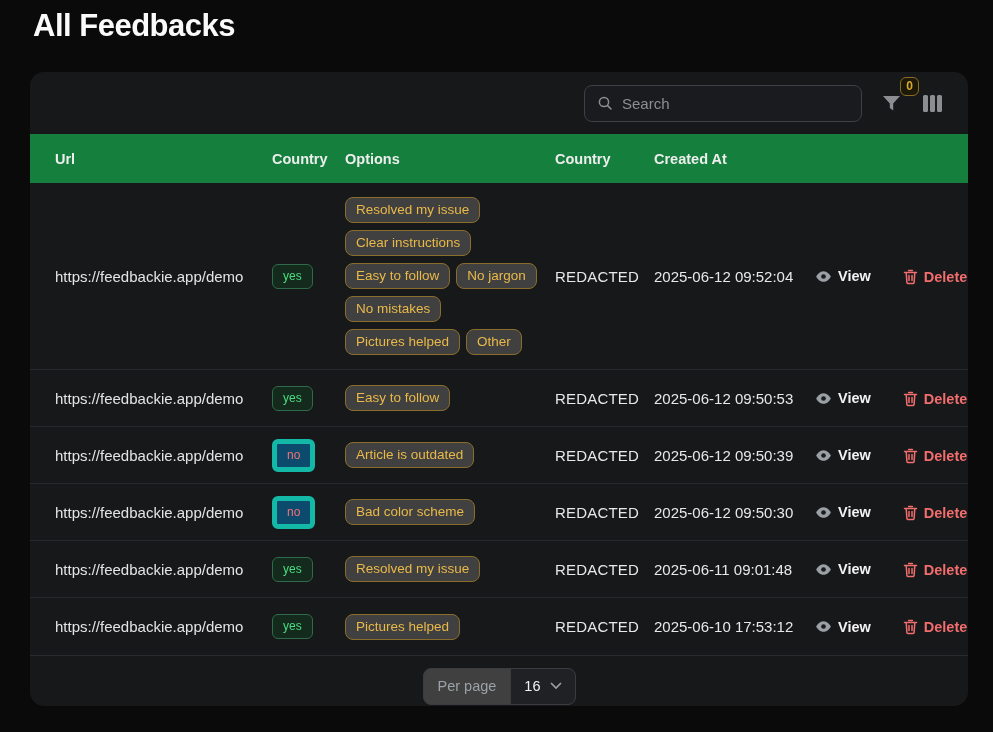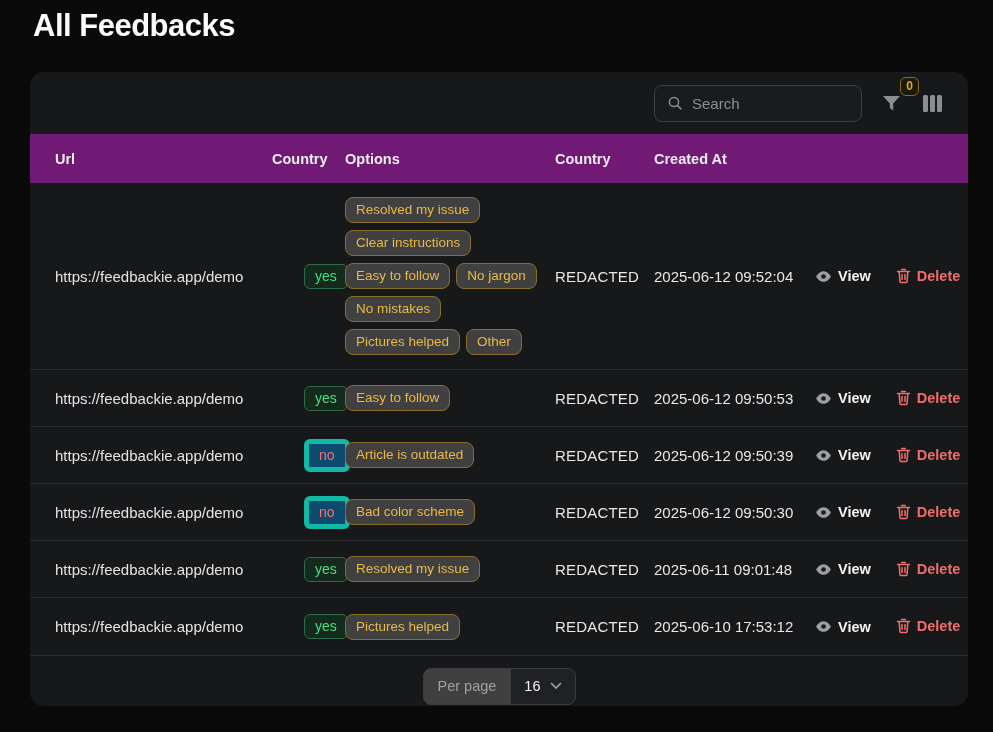--- a/index.html
+++ b/index.html
@@ -32,21 +32,21 @@
     flex: 0 0 62px;
     display: flex;
     align-items: center;
     justify-content: flex-end;
     padding: 0 24px;
     gap: 17px;
   }
   .search-box {
     display: flex;
     align-items: center;
-    width: 208px;
+    width: 278px;
     height: 37px;
     border: 1px solid #3e4043;
     border-radius: 8px;
     background: #1a1b1e;
     padding: 0 12px;
     gap: 9px;
   }
   .search-box input {
     background: transparent;
     border: none;
@@ -87,21 +87,21 @@
   .cols-icon i {
     display: block;
     width: 5px;
     height: 17px;
     border-radius: 1.5px;
     background: #8a8d92;
   }
   
   .thead {
     flex: 0 0 49px;
-    background: #701a75;
+    background: #15803d;
     display: grid;
     grid-template-columns: 217px 73px 210px 99px 161px 1fr;
     align-items: center;
     padding: 0 24px 0 25px;
     font-size: 14.5px;
     font-weight: 700;
     color: #ededed;
   }
   .tbody { flex: 1 1 auto; }
   .tr {
@@ -113,23 +113,22 @@
     border-bottom: 1px solid #27282b;
   }
   .tbody .tr:last-child { border-bottom: none; }
   .td { font-size: 15px; color: #e8e8e8; }
   .td-url { color: #e4e4e4; }
   .td-country { font-weight: 500; letter-spacing: 0.2px; }
   .badge {
     display: inline-block;
     padding: 2px 10px 3px;
     border-radius: 6px;
-    font-size: 14px;
+    font-size: 12px;
     line-height: 18px;
-    margin-left: 32px;
   }
   .badge.yes { color: #4ade80; border: 1px solid #2f6b4a; background: #132a1d; }
   .badge.no  { color: #f47174; border: 5px solid #14b8a6; background: #0c4a6e; }
   .td-options {
     display: flex;
     flex-wrap: wrap;
     gap: 7px 6px;
     padding: 14px 0;
     align-items: center;
   }
@@ -140,22 +139,22 @@
     border-radius: 8px;
     background: #404040;
     color: #e9b949;
     font-size: 13.5px;
     line-height: 17px;
     white-space: nowrap;
   }
   .td-actions {
     display: flex;
     justify-content: flex-end;
-    align-items: flex-start;
-    gap: 25px;
+    align-items: flex-end;
+    gap: 32px;
   }
   .action {
     display: flex;
     align-items: center;
     gap: 6px;
     background: none;
     border: none;
     cursor: pointer;
     font-family: "Liberation Sans", sans-serif;
     font-size: 14.5px;

